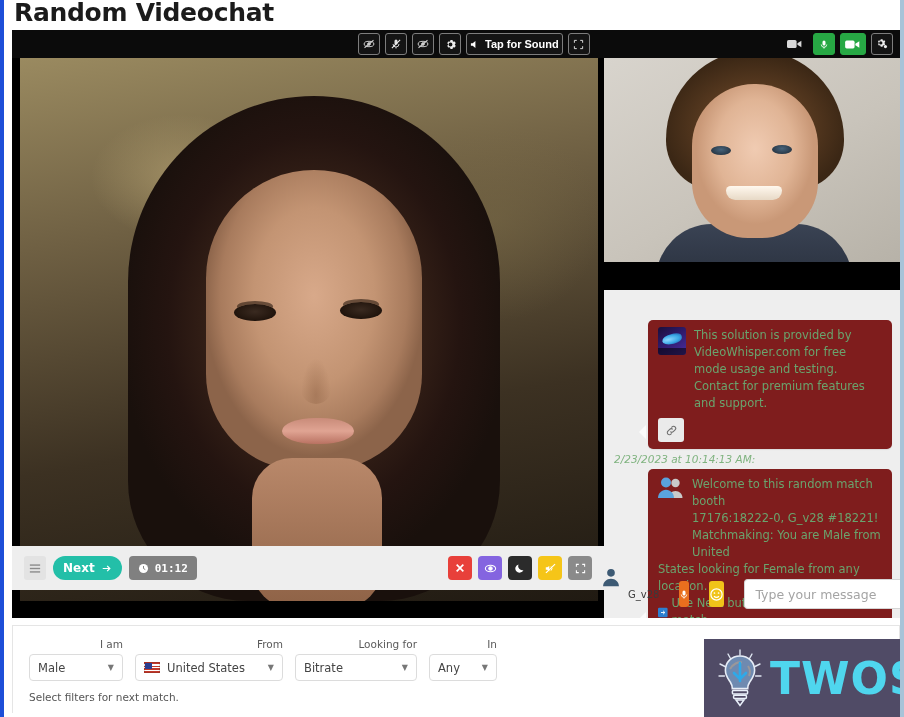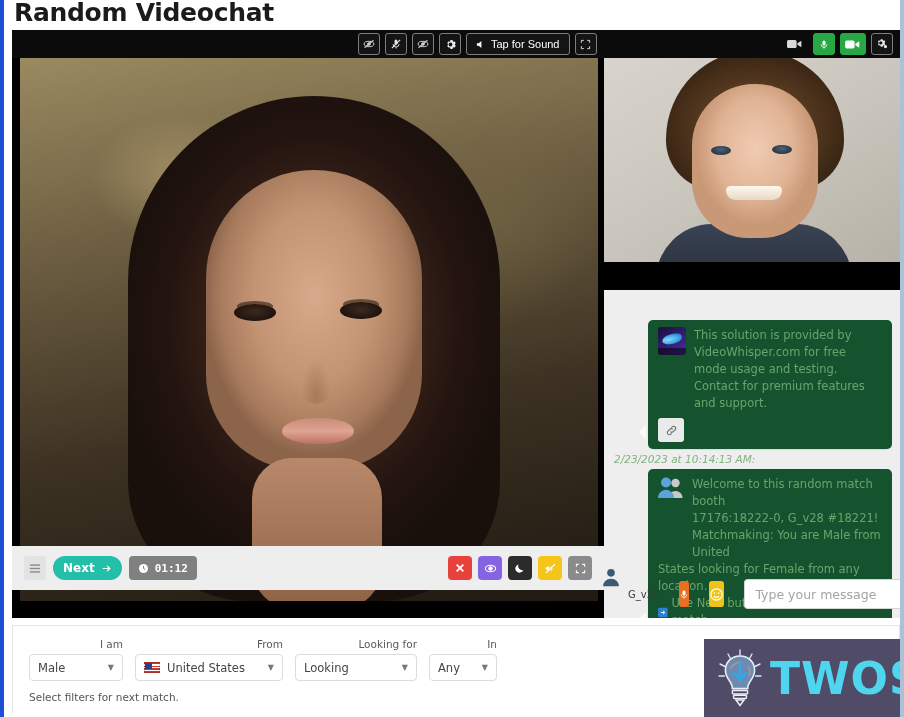--- a/index.html
+++ b/index.html
@@ -57,22 +57,22 @@
     height: 22px; min-width: 22px;
     border: 1px solid #7d7d7d;
     border-radius: 3px;
     background: #141414;
     display: flex; align-items: center; justify-content: center;
     color: #d8d8d8;
     padding: 0 4px;
     cursor: pointer;
   }
   .tbtn.label {
-    padding: 0 9px;
-    font-size: 11px; font-weight: normal;
+    padding: 0 3px;
+    font-size: 11px; font-weight: bold;
     color: #fff;
     gap: 6px;
   }
   .tbtn.green { background: #27a844; border-color: #27a844; color: #fff; }
   .tbtn.plain { border-color: transparent; background: transparent; }
   .tbtn svg { display: block; }
 
   
   .stage {
     position: absolute; left: 0; top: 28px;
@@ -164,21 +164,21 @@
   }
   .chat-scroll {
     position: absolute;
     left: 0; top: 30px; right: 0; bottom: 52px;
     padding: 0 8px;
   }
   .msg-row { margin-bottom: 4px; }
   .bubble {
     position: relative;
     margin-left: 36px;
-    background: #14532d;
+    background: #7f1d1d;
     border-radius: 5px;
     padding: 7px 10px 7px 10px;
     box-shadow: 0 1px 1px rgba(0,0,0,.08);
   }
   .bubble:after {
     content: "";
     position: absolute;
     left: -9px; bottom: 10px;
     border: 7px solid transparent;
     border-right-color: #fbfbfb;
@@ -651,21 +651,21 @@
         <div class="f-select" style="width:148px">
           <span class="flag"></span>
           <span>United States</span>
           <span class="caret">▼</span>
         </div>
       </div>
 
       <div class="f-group">
         <span class="f-label">Looking for</span>
         <div class="f-select" style="width:122px">
-          <span>Looking</span>
+          <span>Bitrate</span>
           <span class="caret">▼</span>
         </div>
       </div>
 
       <div class="f-group">
         <span class="f-label">In</span>
         <div class="f-select" style="width:68px">
           <span>Any</span>
           <span class="caret">▼</span>
         </div>

